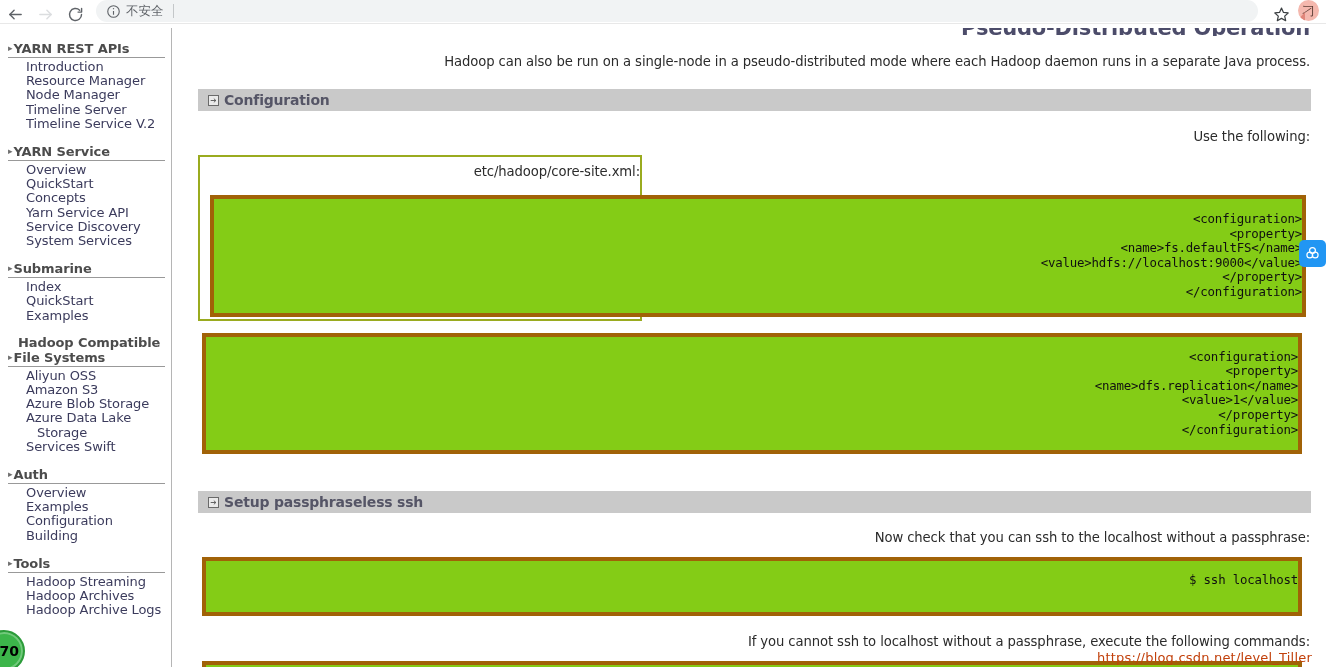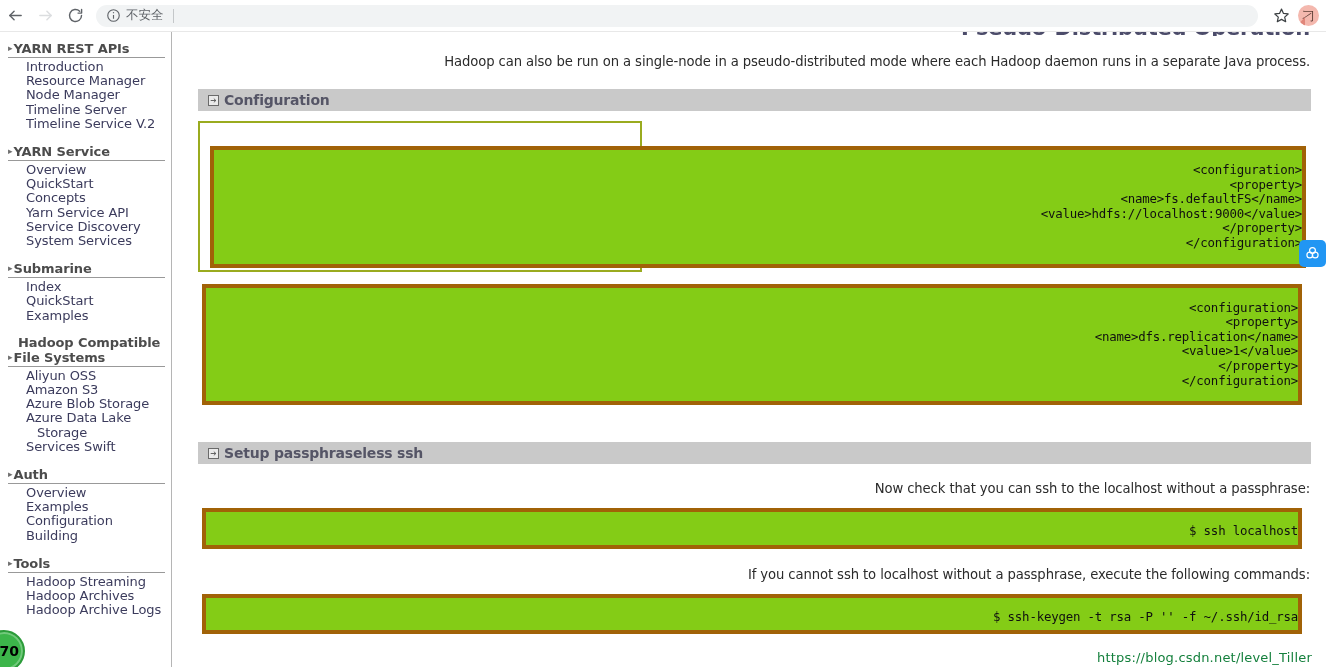--- a/index.html
+++ b/index.html
@@ -7,23 +7,23 @@
     margin: 0; padding: 0;
     width: 1326px; height: 667px;
     overflow: hidden;
     background: #ffffff;
     font-family: "Liberation Sans", sans-serif;
   }
 
   
   #browser-toolbar {
     position: absolute; top: 0; left: 0;
-    width: 1326px; height: 32px;
+    width: 1326px; height: 24px;
     background: #ffffff;
-    display: flex; align-items: center;
+    display: flex; align-items: flex-start;
     border-bottom: 1px solid #e8e8e8;
     z-index: 40;
   }
   .nav-btn {
     width: 30px; height: 28px;
     display: flex; align-items: center; justify-content: center;
     flex: 0 0 auto;
   }
   .nav-btn svg { display: block; }
   .nav-btn.disabled svg { opacity: 0.35; }
@@ -207,21 +207,21 @@
     border: 4px solid #a16207;
     background: #84cc16;
     padding: 13px 0 13px 22px;
     font-family: "DejaVu Sans Mono", monospace;
     font-size: 12.4px;
     line-height: 14.6px;
     color: #101010;
     white-space: pre;
     letter-spacing: -0.2px;
   }
-  .codebox.shell { padding-top: 12px; padding-bottom: 6px; }
+  .codebox.shell { padding-top: 12px; padding-bottom: 24px; }
 
   
   .highlight-wrap {
     position: relative;
     border: 2px solid #9aab1f;
     padding: 7px 0 0 6px;
     margin-top: 10px;
     width: 444px;
   }
   .highlight-wrap .filelabel { margin-top: 0; }
@@ -241,21 +241,21 @@
     display: flex; align-items: center; justify-content: center;
     z-index: 35;
   }
   #translate-widget svg { display: block; }
 
   
   #watermark {
     position: absolute;
     right: 14px; bottom: 2px;
     font-size: 13px;
-    color: #15803d;
+    color: #c2410c;
     font-family: "DejaVu Sans", sans-serif;
     letter-spacing: 0.2px;
     z-index: 5;
     user-select: none;
   }
 </style>
 </head>
 <body>
 
 <div id="browser-toolbar">
@@ -396,22 +396,24 @@
     <div class="section-bar">
       <span class="collapse-icon">
         <svg width="7" height="7" viewBox="0 0 10 10">
           <line x1="1" y1="5" x2="8" y2="5" stroke="#4a4a4a" stroke-width="1.2"></line>
           <polyline points="5.5,2.4 8.4,5 5.5,7.6" fill="none" stroke="#4a4a4a" stroke-width="1.2"></polyline>
         </svg>
       </span>
       <span class="title">Configuration</span>
     </div>
 
+    <p class="body-text">Use the following:</p>
 
     <div class="highlight-wrap">
+      <div class="filelabel">etc/hadoop/core-site.xml:</div>
       <div class="codebox">&lt;configuration&gt;
     &lt;property&gt;
         &lt;name&gt;fs.defaultFS&lt;/name&gt;
         &lt;value&gt;hdfs://localhost:9000&lt;/value&gt;
     &lt;/property&gt;
 &lt;/configuration&gt;</div>
     </div>
 
     <div class="codebox">&lt;configuration&gt;
     &lt;property&gt;

